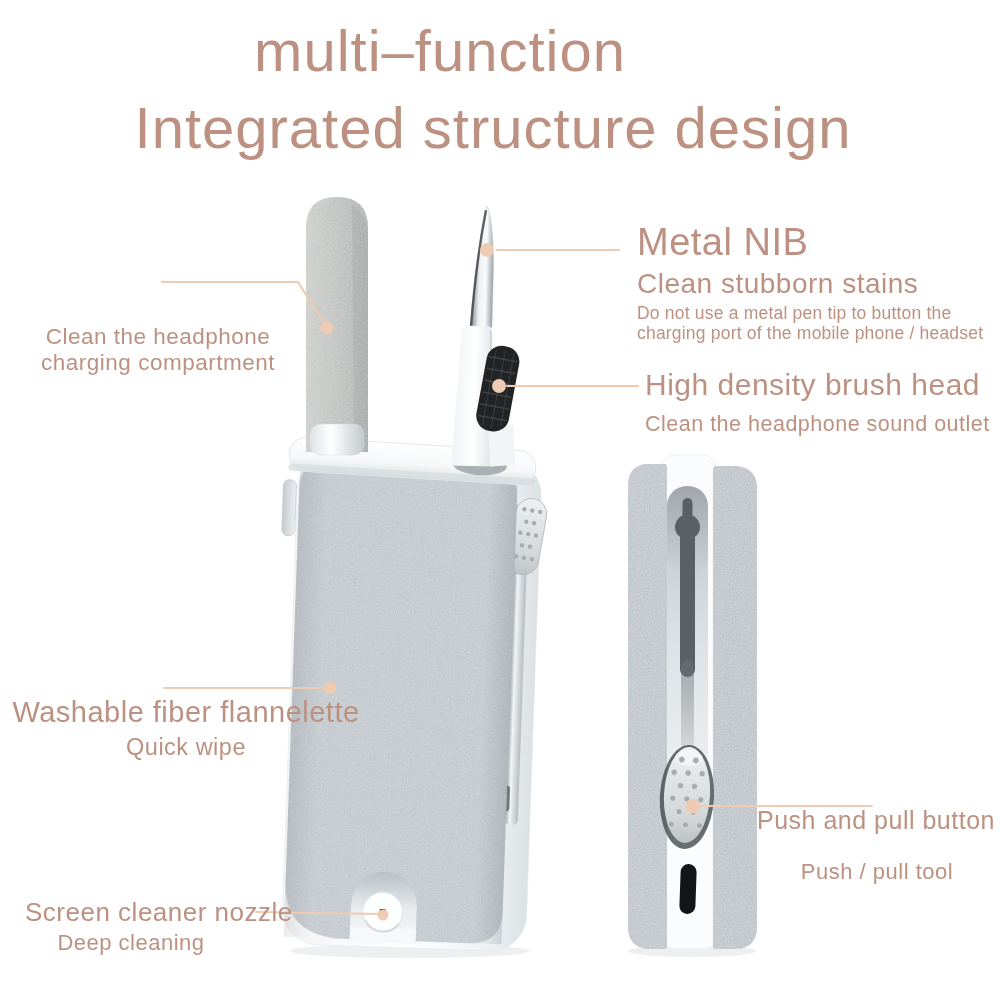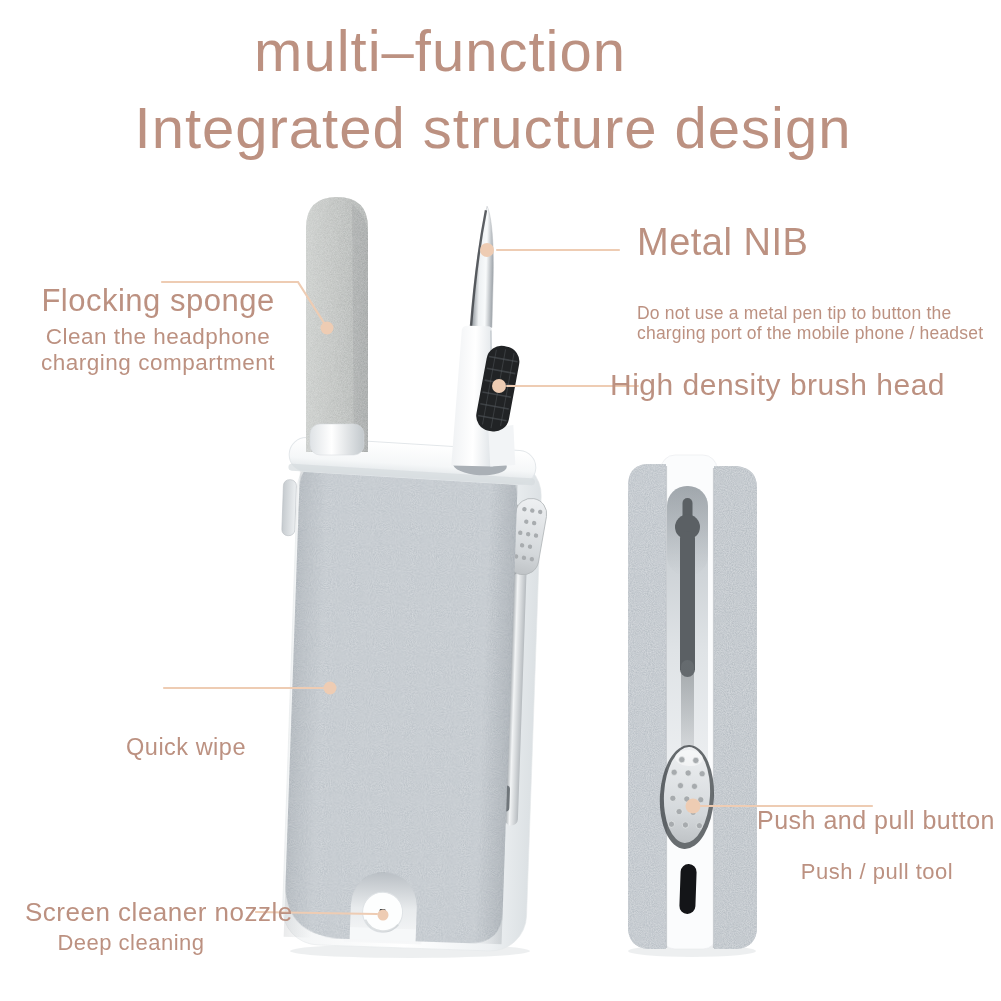--- a/index.html
+++ b/index.html
@@ -253,34 +253,36 @@
       <path class="callout-line" d="M 701,806 L 872,806"></path>
       <circle class="callout-dot" cx="693" cy="806" r="7.5"></circle>
       <path class="callout-line" d="M 256,912 L 377,914"></path>
       <circle class="callout-dot" cx="383" cy="915" r="5.5"></circle>
     </g>
   </svg>
 
   <div class="lbl title c" style="left:440px;top:18px;font-size:58px;">multi–function</div>
   <div class="lbl title c" style="left:493px;top:95px;font-size:58px;">Integrated structure design</div>
 
-  <div class="lbl c" style="left:158px;top:283px;font-size:31px;">Flocking sponge</div>
   <div class="lbl c" style="left:158px;top:324px;font-size:22.5px;line-height:26px;">
     <div>Clean the headphone</div>
     <div>charging compartment</div>
   </div>
 
   <div class="lbl" style="left:637px;top:221px;font-size:38px;">Metal NIB</div>
+  <div class="lbl" style="left:637px;top:268px;font-size:28px;">Clean stubborn stains</div>
   <div class="lbl" style="left:637px;top:304px;font-size:17.5px;line-height:19.5px;letter-spacing:.2px;">
     <div>Do not use a metal pen tip to button the</div>
     <div>charging port of the mobile phone / headset</div>
   </div>
 
-  <div class="lbl" style="left:610px;top:368px;font-size:30px;">High density brush head</div>
-
+  <div class="lbl" style="left:645px;top:368px;font-size:30px;">High density brush head</div>
+  <div class="lbl" style="left:645px;top:412px;font-size:21.5px;">Clean the headphone sound outlet</div>
+
+  <div class="lbl c" style="left:186px;top:696px;font-size:29px;">Washable fiber flannelette</div>
   <div class="lbl c" style="left:186px;top:734px;font-size:23.5px;text-align:center;">Quick wipe</div>
 
   <div class="lbl c" style="left:876px;top:806px;font-size:25px;">Push and pull button</div>
   <div class="lbl c" style="left:877px;top:859px;font-size:22px;">Push / pull tool</div>
 
   <div class="lbl" style="left:25px;top:898px;font-size:26px;">Screen cleaner nozzle</div>
   <div class="lbl c" style="left:131px;top:930px;font-size:22px;">Deep cleaning</div>
 
 </div>
 

